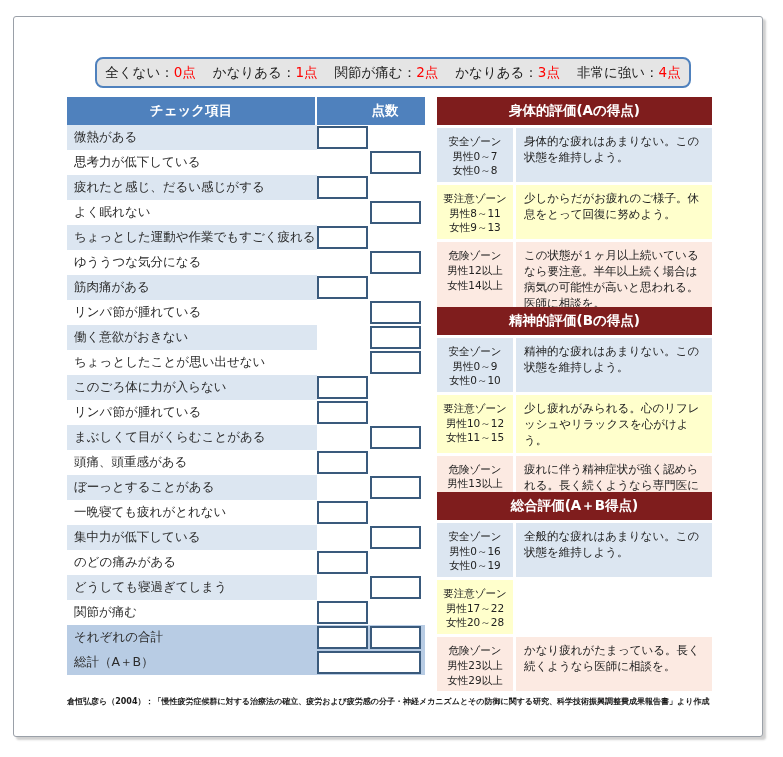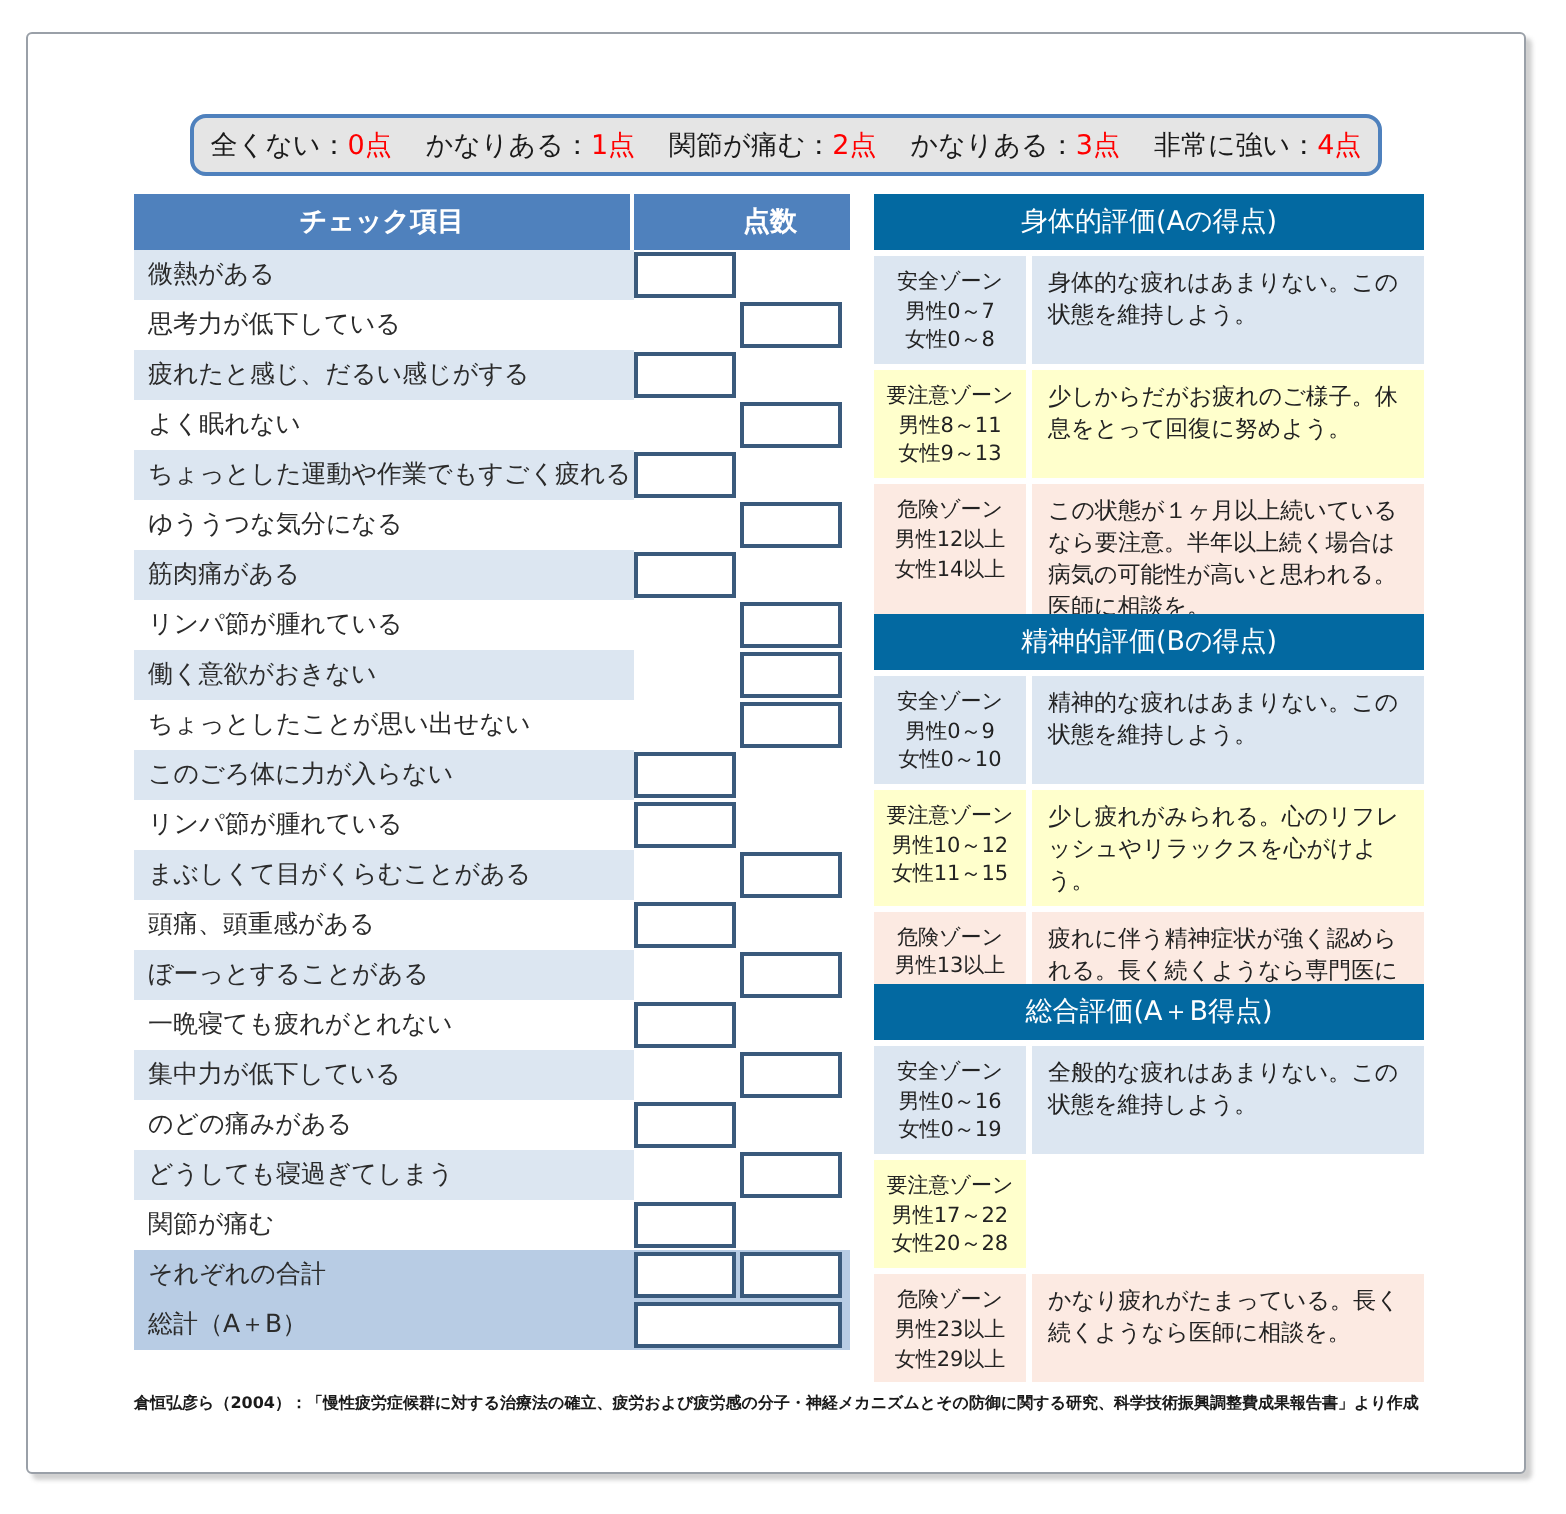--- a/index.html
+++ b/index.html
@@ -33,21 +33,21 @@
   .total-row .tscore { background:transparent; }
   .score-box { position:absolute; top:1px; height:23px; width:51px;
     background:#ffffff; border:2.5px solid #3a5a7c; }
   .pos-left  { left:0; }
   .pos-right { left:53px; }
   .pos-b2    { left:53px; }
   .pos-wide  { left:0; width:104px; }
 
   
   .panel { position:absolute; left:423px; width:275px; }
-  .panel-header { height:28px; background:#0369a1; color:#fff; font-weight:normal;
+  .panel-header { height:28px; background:#7f1d1d; color:#fff; font-weight:bold;
     font-size:13.5px; display:flex; align-items:center; justify-content:center; }
   .zone-row { display:flex; gap:3px; margin-top:3px; min-height:54px; }
   .zone-label { width:76px; font-size:10.5px; color:#222; text-align:center;
     padding:6px 2px 4px 2px; line-height:1.4; }
   .zone-desc { flex:1; font-size:11.5px; color:#222; padding:6px 6px 4px 8px;
     line-height:1.38; }
   .zone-safe   .zone-label, .zone-safe   .zone-desc { background:#dce6f1; }
   .zone-warn   .zone-label, .zone-warn   .zone-desc { background:#ffffcc; }
   .zone-danger .zone-label, .zone-danger .zone-desc { background:#fceae2; }
 

